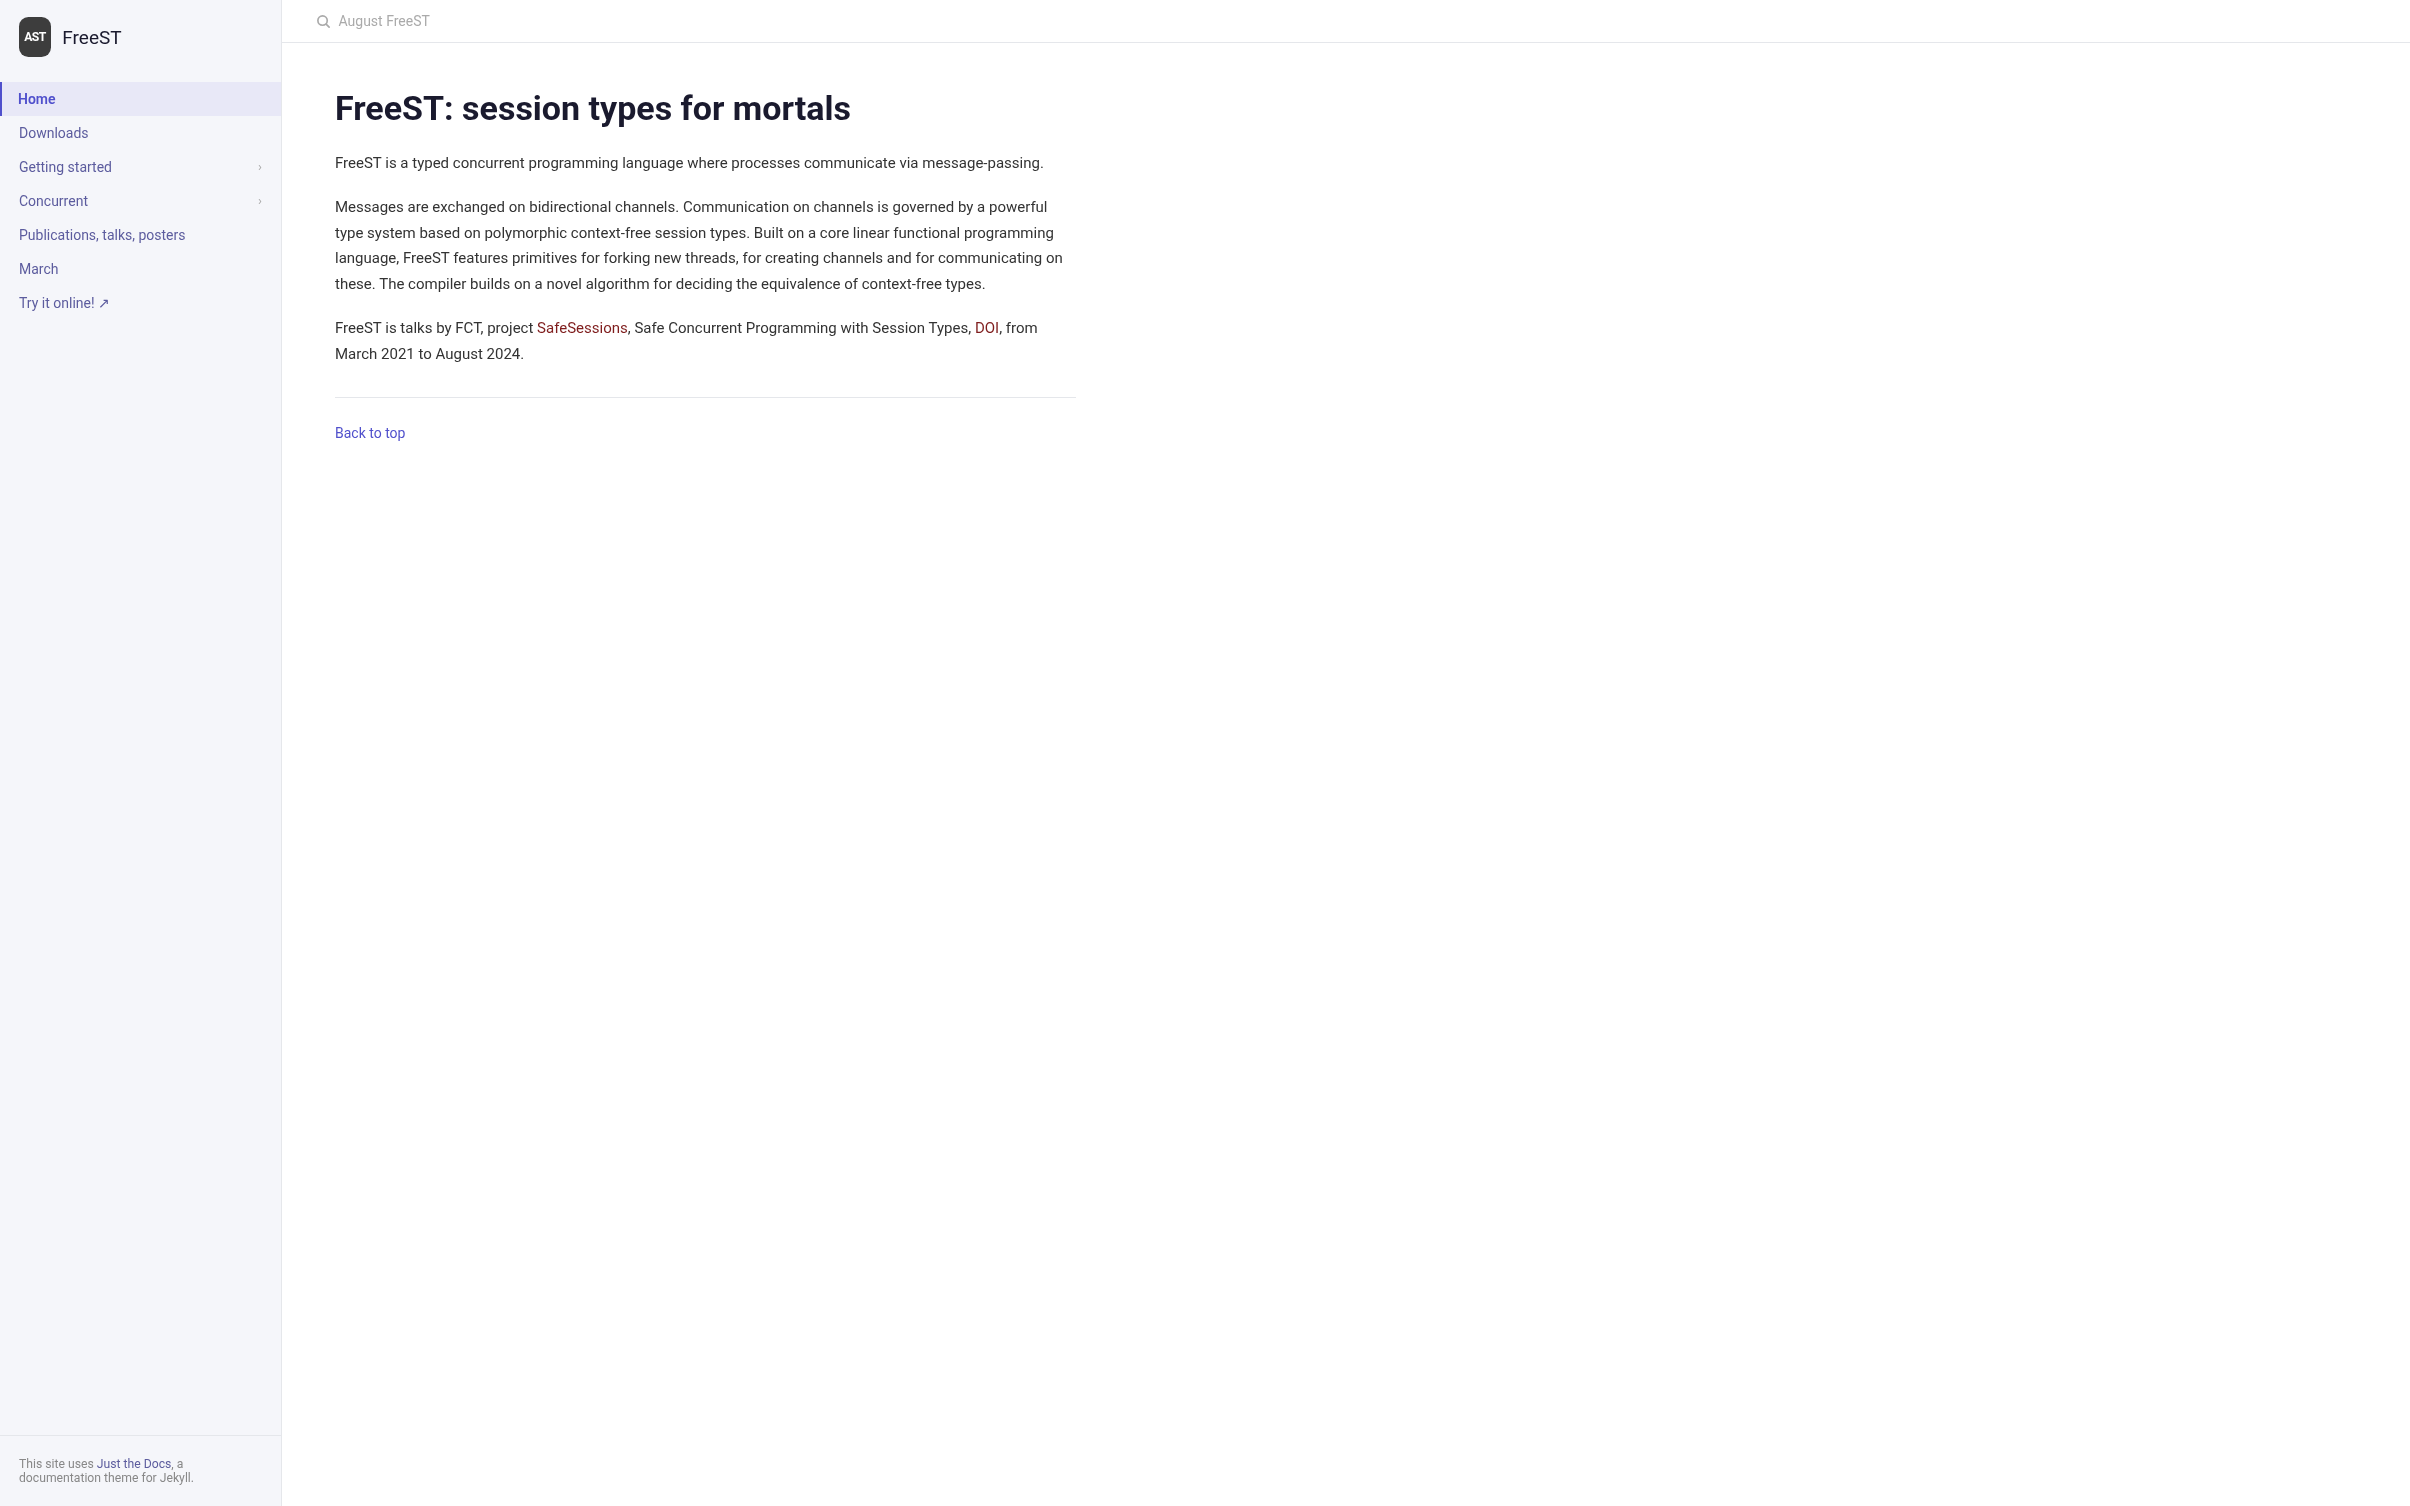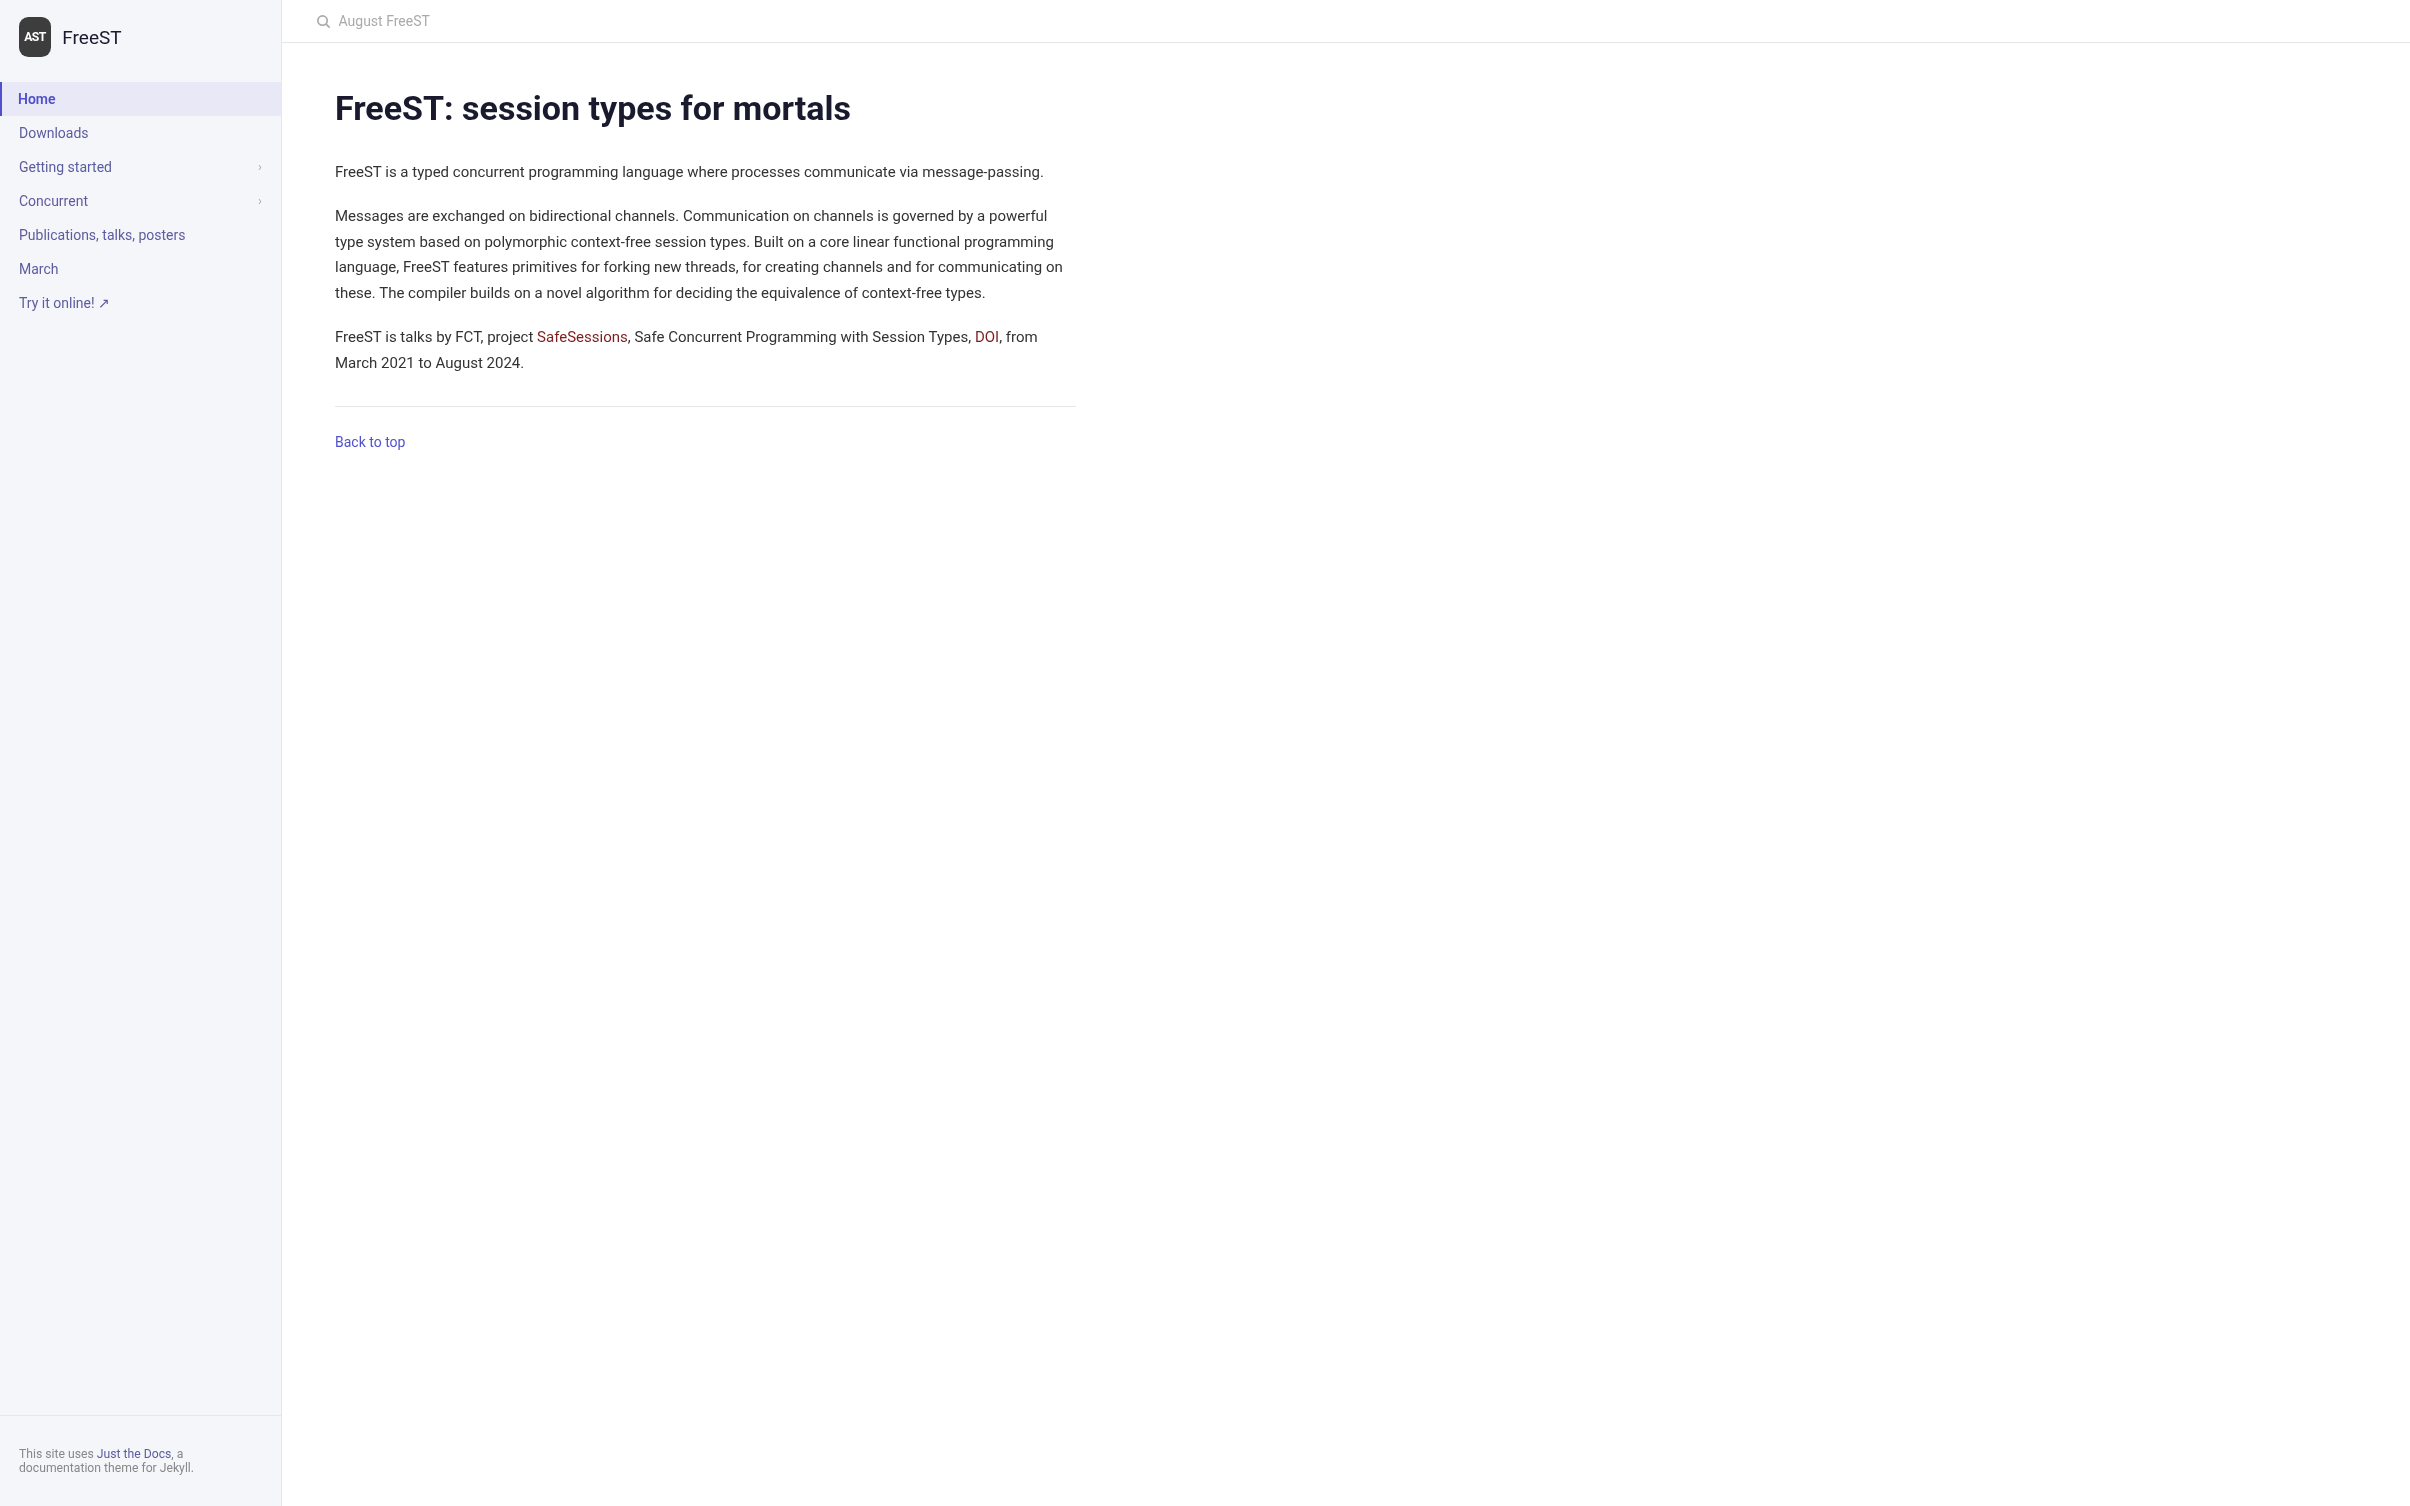--- a/index.html
+++ b/index.html
@@ -94,21 +94,21 @@
     .nav-item-text {
       color: inherit;
     }
 
     .nav-chevron {
       color: #aaa;
       font-size: 13px;
     }
 
     #sidebar-footer {
-      padding: 31px 19px;
+      padding: 21px 19px;
       font-size: 12.2px;
       color: #888;
       border-top: 0.9px solid #e5e7eb;
       margin-top: 13px;
     }
 
     #sidebar-footer a {
       color: #5c5c9e;
       text-decoration: none;
     }
@@ -155,21 +155,21 @@
     
     #content {
       padding: 45px 53px 45px 53px;
       max-width: 847px;
     }
 
     #page-title {
       font-size: 34px;
       font-weight: 700;
       color: #1a1a2e;
-      margin-bottom: 31px;
+      margin-bottom: 22px;
       line-height: 1.2;
     }
 
     .content-paragraph {
       font-size: 15px;
       line-height: 1.7;
       color: #333;
       margin-bottom: 19px;
     }
 

